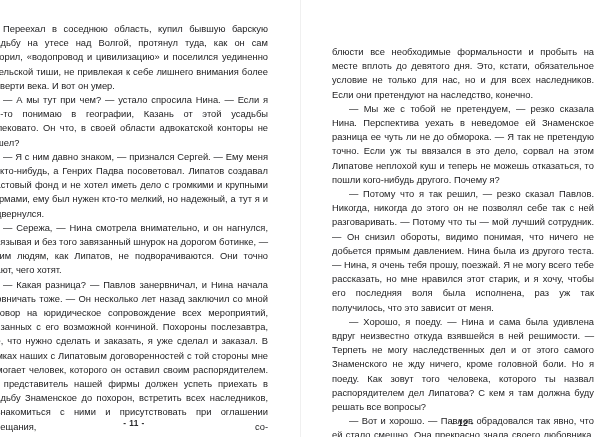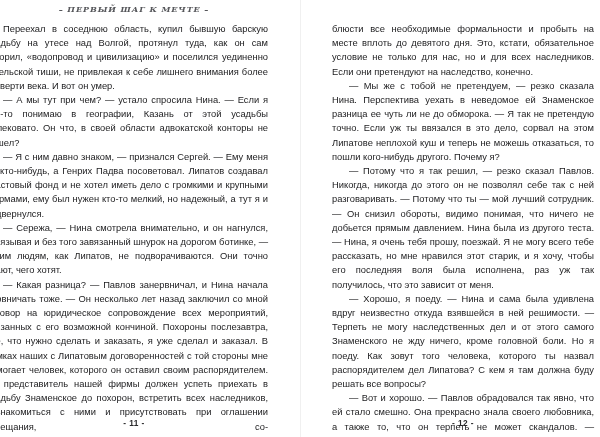--- a/index.html
+++ b/index.html
@@ -84,20 +84,21 @@
     top: 22px;
     width: 262px;
   }
   .body-text p {
     margin: 0;
     text-indent: 17px;
     text-align: justify;
   }
   .body-text p.cont {
     text-indent: 0;
+    margin-top: 23px;
   }
   .folio {
     position: absolute;
     bottom: 9px;
     font-family: "Liberation Sans", sans-serif;
     font-size: 8.3px;
     font-weight: 700;
     color: #2a2a2c;
     letter-spacing: 0.4px;
     text-align: center;
@@ -119,23 +120,20 @@
   }
 </style>
 </head>
 <body>
 
 <div class="spread">
 
   <div class="gutter"></div>
 
   <div class="page page-left">
-    <div class="running-head">
-      <span class="rh-inner">– ПЕРВЫЙ ШАГ К МЕЧТЕ –</span>
-    </div>
 
     <div class="body-text">
       <p>Переехал в соседнюю область, купил бывшую барскую усадьбу на утесе над Волгой, протянул туда, как он сам говорил, «водопровод и цивилизацию» и поселился уединенно в сельской тиши, не привлекая к себе лишнего внимания более четверти века. И вот он умер.</p>
       <p>— А мы тут при чем? — устало спросила Нина. — Если я что-то понимаю в географии, Казань от этой усадьбы далековато. Он что, в своей области адвокатской конторы не нашел?</p>
       <p>— Я с ним давно знаком, — признался Сергей. — Ему меня не кто-нибудь, а Генрих Падва посоветовал. Липатов создавал трастовый фонд и не хотел иметь дело с громкими и крупными фирмами, ему был нужен кто-то мелкий, но надежный, а тут я и подвернулся.</p>
       <p>— Сережа, — Нина смотрела внимательно, и он нагнулся, завязывая и без того завязанный шнурок на дорогом ботинке, — таким людям, как Липатов, не подворачиваются. Они точно знают, чего хотят.</p>
       <p class="j-all">— Какая разница? — Павлов занервничал, и Нина начала нервничать тоже. — Он несколько лет назад заключил со мной договор на юридическое сопровождение всех мероприятий, связанных с его возможной кончиной. Похороны послезавтра, все, что нужно сделать и заказать, я уже сделал и заказал. В рамках наших с Липатовым договоренностей с той стороны мне помогает человек, которого он оставил своим распорядителем. Но представитель нашей фирмы должен успеть приехать в усадьбу Знаменское до похорон, встретить всех наследников, познакомиться с ними и присутствовать при оглашении завещания, со-</p>
     </div>
 
     <div class="folio">- 11 -</div>

